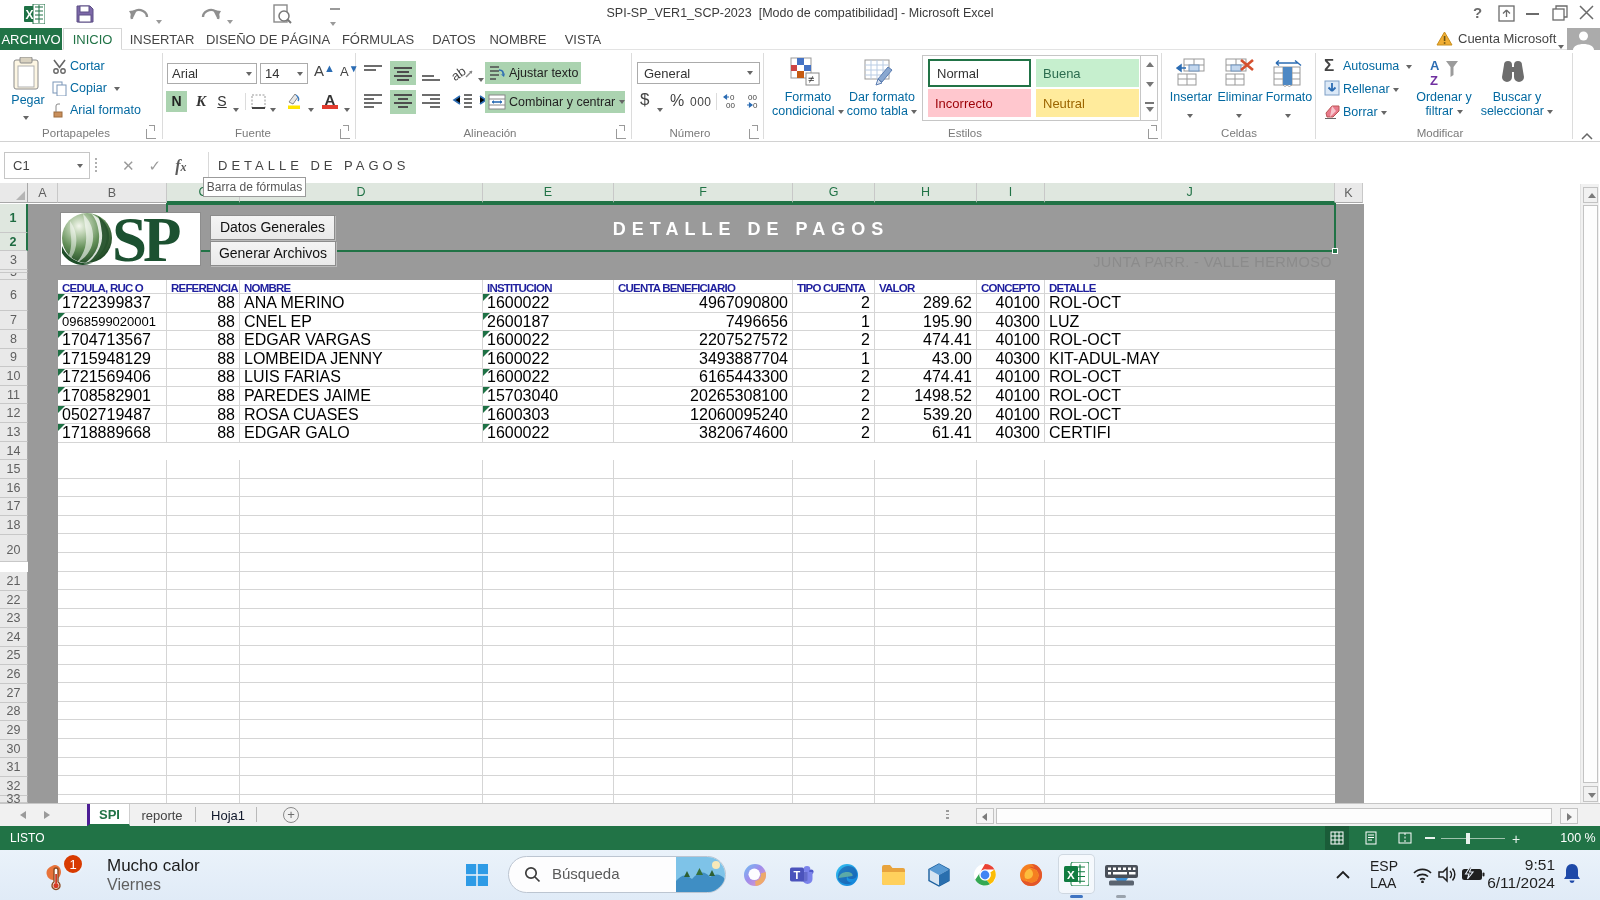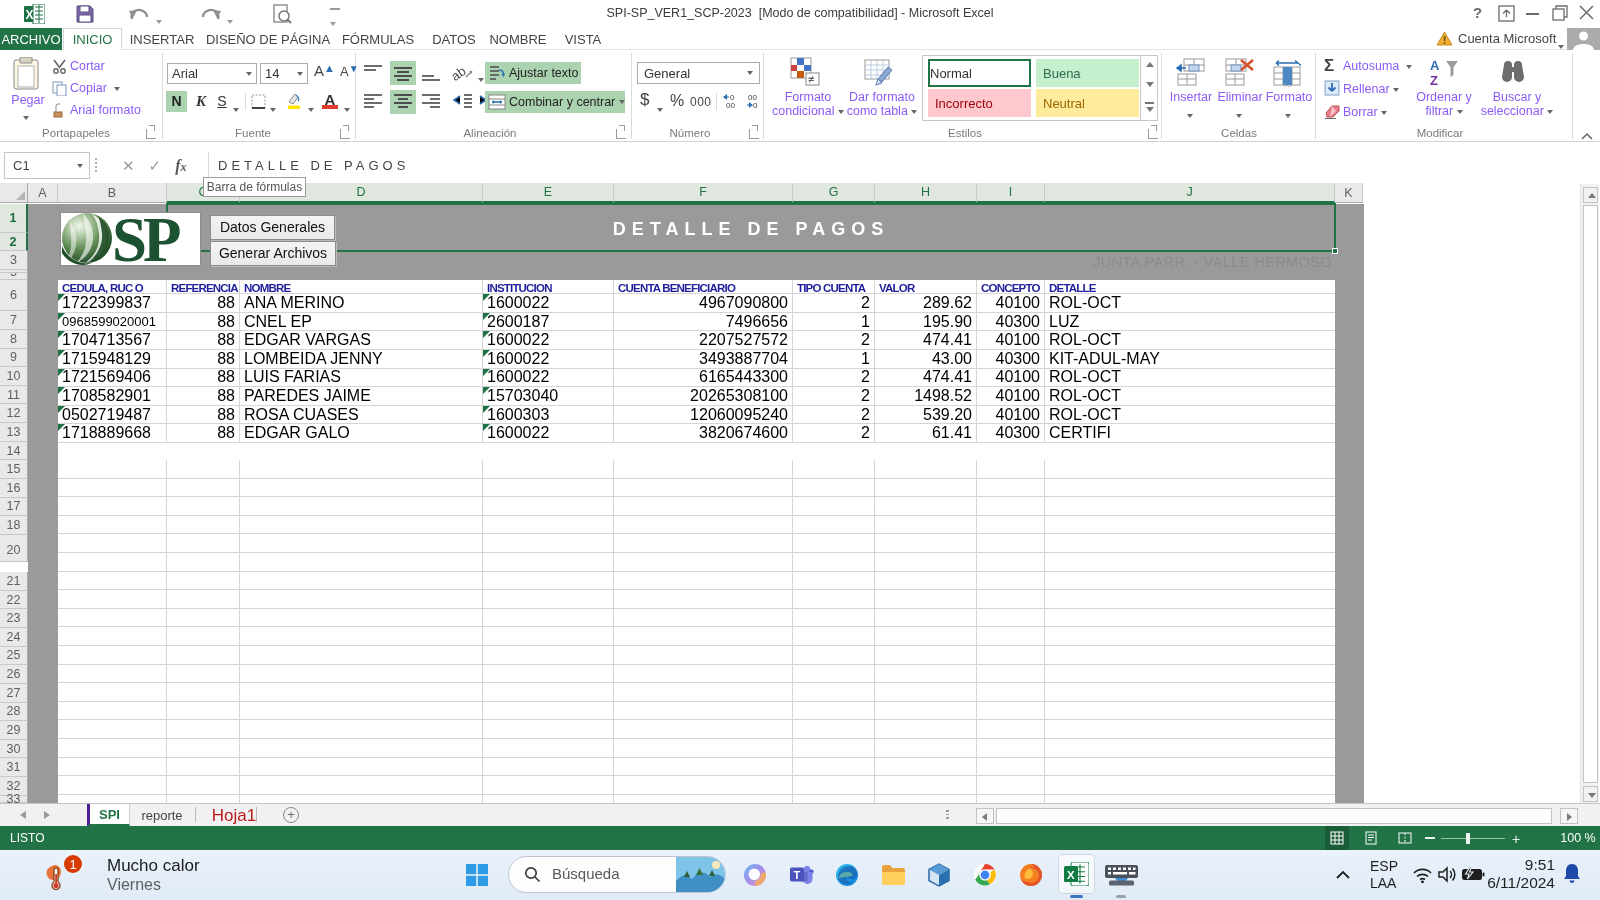--- a/index.html
+++ b/index.html
@@ -10,21 +10,21 @@
 #titletext{left:0;top:6px;width:1600px;text-align:center;font-size:12.5px;color:#3b3b3b}
 
 #tabrow{left:0;top:28px;width:1600px;height:22px;background:#fff;border-bottom:1px solid #e3e3e3}
 .rtab{position:absolute;top:0;height:22px;font-size:13px;color:#444;display:flex;align-items:center;justify-content:center;white-space:nowrap}
 #tab-archivo{left:0;width:62px;background:#217346;color:#fff}
 #tab-inicio{left:63px;width:59px;background:#fff;border:1px solid #d5d5d5;border-bottom:1px solid #fff;color:#217346}
 
 #ribbon{left:0;top:50px;width:1600px;height:92px;background:#fff;border-bottom:1px solid #d2d2d2}
 .gsep{position:absolute;top:4px;height:128px;width:1px;background:#dcdcdc}
 .glabel{position:absolute;top:77px;font-size:11.5px;color:#7a7a7a;text-align:center}
-.rbtn-txt{font-size:12.5px;color:#8b5cf6}
+.rbtn-txt{font-size:12.5px;color:#0369a1}
 .greenhl{background:#abd3b0}
 .caret{display:inline-block;width:0;height:0;border-left:3.5px solid transparent;border-right:3.5px solid transparent;border-top:4px solid #666;vertical-align:middle}
 .launch{position:absolute;width:10px;height:10px;border-left:1px solid #9a9a9a;border-bottom:1px solid #9a9a9a;top:79px}
 .launch:after{content:"";position:absolute;left:2px;top:-4px;width:5px;height:5px;border-right:1px solid #9a9a9a;border-top:1px solid #9a9a9a}
 
 #fbar{left:0;top:142px;width:1600px;height:41px;background:#fff}
 #namebox{left:4px;top:10px;width:86px;height:27px;border:1px solid #c6c6c6;background:#fff;font-size:13px;color:#444;padding-left:8px;display:flex;align-items:center}
 #fxzone{left:118px;top:10px;width:98px;height:27px;display:flex;align-items:center;gap:14px;padding-left:4px}
 #ftext{left:218px;top:10px;height:27px;display:flex;align-items:center;font-size:13px;color:#444;letter-spacing:4px}
 #tooltip{left:203px;top:177px;width:103px;height:20px;background:#fff;border:1px solid #9b9b9b;font-size:12px;color:#555;display:flex;align-items:center;justify-content:center;z-index:60}
@@ -288,21 +288,21 @@
       </svg></div>
   <div class="ab rbtn-txt" style="left:766px;top:40px;width:84px;text-align:center;line-height:14px">Formato<br>condicional <span class="caret"></span></div>
   <div class="ab" style="left:864px;top:7px;width:32px;height:30px"><svg width="30" height="30" viewBox="0 0 30 30">
         <rect x="1" y="3" width="24" height="19" fill="#fff" stroke="#999"></rect>
         <path d="M1 8 H25 M1 13 H25 M1 18 H25 M7 3 V22 M13 3 V22 M19 3 V22" stroke="#b9cce4"></path>
         <path d="M14 22 L24 10 L28 13 L18 25 Z" fill="#8aa8d0" stroke="#5b7db1"></path>
         <path d="M14 22 l-2 6 l6 -2 z" fill="#d8e2f0" stroke="#5b7db1"></path>
       </svg></div>
   <div class="ab rbtn-txt" style="left:838px;top:40px;width:88px;text-align:center;line-height:14px">Dar formato<br>como tabla <span class="caret"></span></div>
   <div class="ab" style="left:922px;top:5px;width:219px;height:66px;border:1px solid #c6c6c6;background:#fff"></div>
-  <div class="ab" style="left:928px;top:9px;width:103px;height:28px;border:2px solid #217346;background:#fff;display:flex;align-items:center;font-size:13px;color:#333">Normal</div>
+  <div class="ab" style="left:928px;top:9px;width:103px;height:28px;border:2px solid #217346;background:#fff;display:flex;align-items:center;padding-left:7px;font-size:13px;color:#333">Normal</div>
   <div class="ab" style="left:1036px;top:9px;width:103px;height:28px;background:#c6efce;display:flex;align-items:center;padding-left:7px;font-size:13px;color:#2c6c4f">Buena</div>
   <div class="ab" style="left:928px;top:39px;width:103px;height:28px;background:#ffc7ce;display:flex;align-items:center;padding-left:7px;font-size:13px;color:#9c0006">Incorrecto</div>
   <div class="ab" style="left:1036px;top:39px;width:103px;height:28px;background:#ffeb9c;display:flex;align-items:center;padding-left:7px;font-size:13px;color:#9c6500">Neutral</div>
   <div class="ab" style="left:1141px;top:5px;width:17px;height:66px;border:1px solid #c6c6c6;border-left:none;background:#fff"></div>
   <div class="ab" style="left:1146px;top:12px;width:0;height:0;border-left:4px solid transparent;border-right:4px solid transparent;border-bottom:5px solid #777"></div>
   <div class="ab" style="left:1146px;top:32px;width:0;height:0;border-left:4px solid transparent;border-right:4px solid transparent;border-top:5px solid #777"></div>
   <div class="ab" style="left:1145px;top:52px;width:9px;height:2px;background:#777"></div>
   <div class="ab" style="left:1146px;top:57px;width:0;height:0;border-left:4px solid transparent;border-right:4px solid transparent;border-top:5px solid #777"></div>
 
   <div class="ab" style="left:1176px;top:7px"><svg width="30" height="30" viewBox="0 0 30 30">
@@ -588,21 +588,21 @@
       </div>
   </div>
 </div>
 
 <div class="ab" id="sheetbar" style="left:0;top:803px;width:1600px;height:23px;background:#f1f1f1;border-top:1px solid #c6c6c6">
   <div class="ab" style="left:20px;top:7px;width:0;height:0;border-top:4.5px solid transparent;border-bottom:4.5px solid transparent;border-right:6px solid #9a9a9a"></div>
   <div class="ab" style="left:44px;top:7px;width:0;height:0;border-top:4.5px solid transparent;border-bottom:4.5px solid transparent;border-left:6px solid #9a9a9a"></div>
   <div class="ab" style="left:87px;top:0;width:43px;height:22px;background:#fff;border-left:3px solid #4c1d95;border-right:1px solid #cfcfcf;border-bottom:2.5px solid #217346;display:flex;align-items:center;justify-content:center;font-size:13px;font-weight:bold;color:#217346">SPI</div>
   <div class="ab" style="left:136px;top:3px;width:52px;height:17px;display:flex;align-items:center;justify-content:center;font-size:13px;color:#444">reporte</div>
   <div class="ab" style="left:195px;top:3px;width:1px;height:15px;background:#b9b9b9"></div>
-  <div class="ab" style="left:211px;top:3px;width:46px;height:17px;display:flex;align-items:center;justify-content:center;font-size:17px;color:#b91c1c">Hoja1</div>
+  <div class="ab" style="left:205px;top:3px;width:46px;height:17px;display:flex;align-items:center;justify-content:center;font-size:13px;color:#0f172a">Hoja1</div>
   <div class="ab" style="left:256px;top:3px;width:1px;height:15px;background:#b9b9b9"></div>
   <div class="ab" style="left:283px;top:3px;width:16px;height:16px;border:1px solid #8a8a8a;border-radius:50%;color:#6d6d6d;font-size:13px;line-height:14px;text-align:center">+</div>
   <div class="ab" style="left:946px;top:6px;width:3px;height:11px;background:repeating-linear-gradient(to bottom,#9a9a9a 0,#9a9a9a 1.5px,transparent 1.5px,transparent 3.5px)"></div>
   <div class="ab" style="left:976px;top:4px;width:18px;height:16px;background:#f6f6f6;border:1px solid #c3c3c3">
       <div class="ab" style="left:5px;top:3.5px;width:0;height:0;border-top:4px solid transparent;border-bottom:4px solid transparent;border-right:5px solid #7b7b7b"></div>
     </div>
   <div class="ab" style="left:996px;top:4px;width:556px;height:16px;background:#fdfdfd;border:1px solid #c3c3c3"></div>
   <div class="ab" style="left:1560px;top:4px;width:18px;height:16px;background:#f6f6f6;border:1px solid #c3c3c3">
       <div class="ab" style="left:6px;top:3.5px;width:0;height:0;border-top:4px solid transparent;border-bottom:4px solid transparent;border-left:5px solid #7b7b7b"></div>
     </div>

